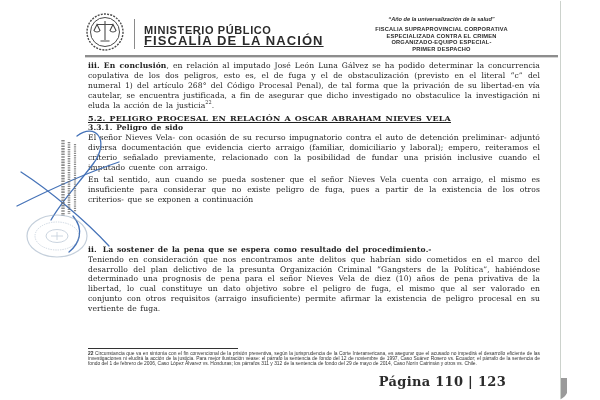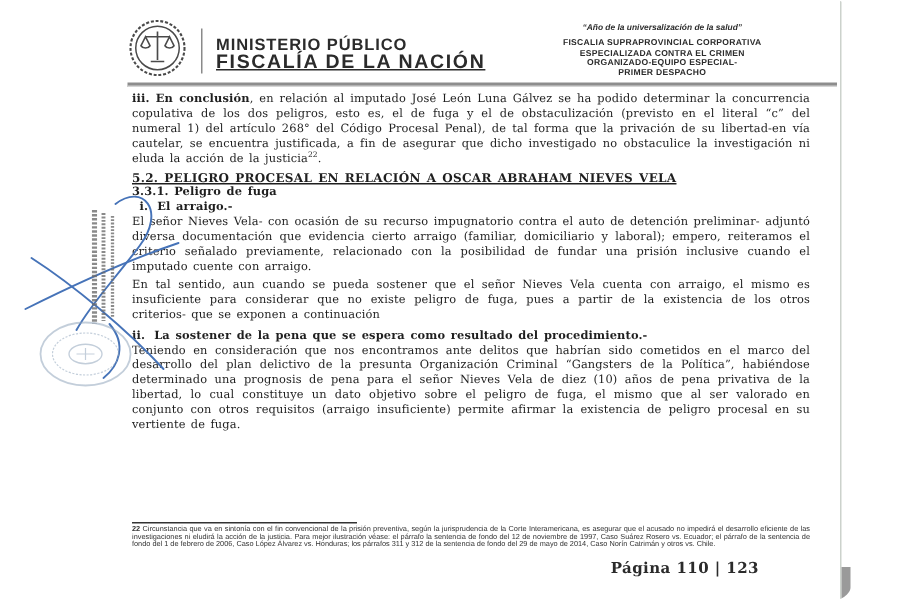--- a/index.html
+++ b/index.html
@@ -28,30 +28,30 @@
   .p2{margin-bottom:3px !important;}
   .h33{font-weight:bold;font-size:8px;text-decoration:underline;letter-spacing:.2px;}
   .hnum{display:inline-block;}
   .h331 .hnum{min-width:22px;}
   .h331{font-weight:bold;}
   .item-i{font-weight:bold;padding-left:5px;}
   .item-i .hnum{min-width:8px;}
   .p3{margin-bottom:2px !important;}
   .p4{margin-bottom:4px !important;}
   .item-ii{font-weight:bold;margin-top:3px !important;}
-  .item-ii .hnum{min-width:11px;}
+  .item-ii .hnum{min-width:11px;margin-top:36px;}
   sup{font-size:5px;vertical-align:super;line-height:0;}
   
   .footnote-rule{position:absolute;left:88px;top:348px;width:150px;border-top:1.2px solid #333;}
   .footnote{position:absolute;left:88px;top:352px;width:452px;
             font-family:"Liberation Sans",sans-serif;font-size:4.9px;line-height:4.8px;
             text-align:justify;color:#333;}
   .footnote b{font-weight:bold;}
   
-  .footer{position:absolute;right:62px;top:374px;font-size:10px;font-weight:bold;
+  .footer{position:absolute;right:62px;top:374px;font-size:13px;font-weight:bold;
           color:#2b2b2b;letter-spacing:.3px;}
   
   .page-edge{position:absolute;top:0;bottom:0;right:7px;width:1.5px;background:#ccd2cc;}
   .scroll-thumb{position:absolute;right:1px;bottom:0;width:6px;height:22px;background:#9a9a9a;}
   
   .sig-overlay{position:absolute;left:15px;top:128px;width:110px;height:146px;}
   .sig-overlay svg{overflow:visible;}
 </style>
 </head>
 <body>
@@ -85,22 +85,21 @@
         <div>ORGANIZADO-EQUIPO ESPECIAL-</div>
         <div>PRIMER DESPACHO</div>
       </div>
     </div>
   </div>
   <div class="hdr-rule"></div>
 
   <div class="content">
     <p class="p2"><b>iii. En conclusión</b><span>, en relación al imputado José León Luna Gálvez se ha podido determinar la concurrencia copulativa de los dos peligros, esto es, el de fuga y el de obstaculización (previsto en el literal “c” del numeral 1) del artículo 268° del Código Procesal Penal), de tal forma que la privación de su libertad-en vía cautelar, se encuentra justificada, a fin de asegurar que dicho investigado no obstaculice la investigación ni eluda la acción de la justicia</span><sup>22</sup><span>.</span></p>
     <p class="h33">5.2. PELIGRO PROCESAL EN RELACIÓN A OSCAR ABRAHAM NIEVES VELA</p>
-    <p class="h331"><span class="hnum">3.3.1.</span> <span>Peligro de fuga</span></p>
-    <p class="item-i"><span class="hnum">i.</span> <span>El arraigo.-</span></p>
+    <p class="h331"><span class="hnum">3.3.1.</span> <span>Peligro de sido</span></p>
     <p class="p3">El señor Nieves Vela- con ocasión de su recurso impugnatorio contra el auto de detención preliminar- adjuntó diversa documentación que evidencia cierto arraigo (familiar, domiciliario y laboral); empero, reiteramos el criterio señalado previamente, relacionado con la posibilidad de fundar una prisión inclusive cuando el imputado cuente con arraigo.</p>
     <p class="p4">En tal sentido, aun cuando se pueda sostener que el señor Nieves Vela cuenta con arraigo, el mismo es insuficiente para considerar que no existe peligro de fuga, pues a partir de la existencia de los otros criterios- que se exponen a continuación</p>
     <p class="item-ii"><span class="hnum">ii.</span> <span>La sostener de la pena que se espera como resultado del procedimiento.-</span></p>
     <p>Teniendo en consideración que nos encontramos ante delitos que habrían sido cometidos en el marco del desarrollo del plan delictivo de la presunta Organización Criminal “Gangsters de la Política”, habiéndose determinado una prognosis de pena para el señor Nieves Vela de diez (10) años de pena privativa de la libertad, lo cual constituye un dato objetivo sobre el peligro de fuga, el mismo que al ser valorado en conjunto con otros requisitos (arraigo insuficiente) permite afirmar la existencia de peligro procesal en su vertiente de fuga.</p>
   </div>
 
   <div class="footnote-rule"></div>
   <div class="footnote"><b>22</b><span> Circunstancia que va en sintonía con el fin convencional de la prisión preventiva, según la jurisprudencia de la Corte Interamericana, es asegurar que el acusado no impedirá el desarrollo eficiente de las investigaciones ni eludirá la acción de la justicia. Para mejor ilustración véase: el párrafo la sentencia de fondo del 12 de noviembre de 1997, Caso Suárez Rosero vs. Ecuador; el párrafo de la sentencia de fondo del 1 de febrero de 2006, Caso López Álvarez vs. Honduras; los párrafos 311 y 312 de la sentencia de fondo del 29 de mayo de 2014, Caso Norín Catrimán y otros vs. Chile.</span></div>
 
   <div class="footer">Página 110 | 123</div>

